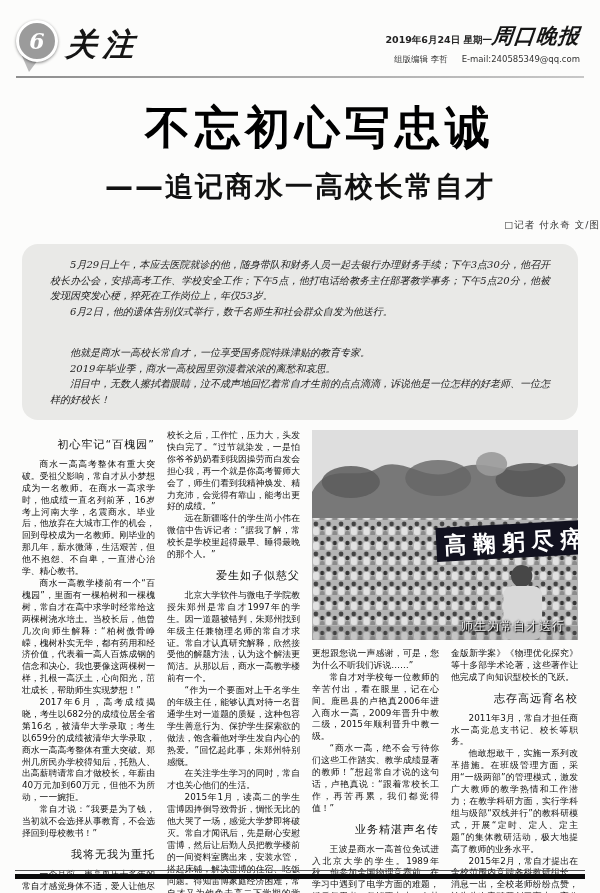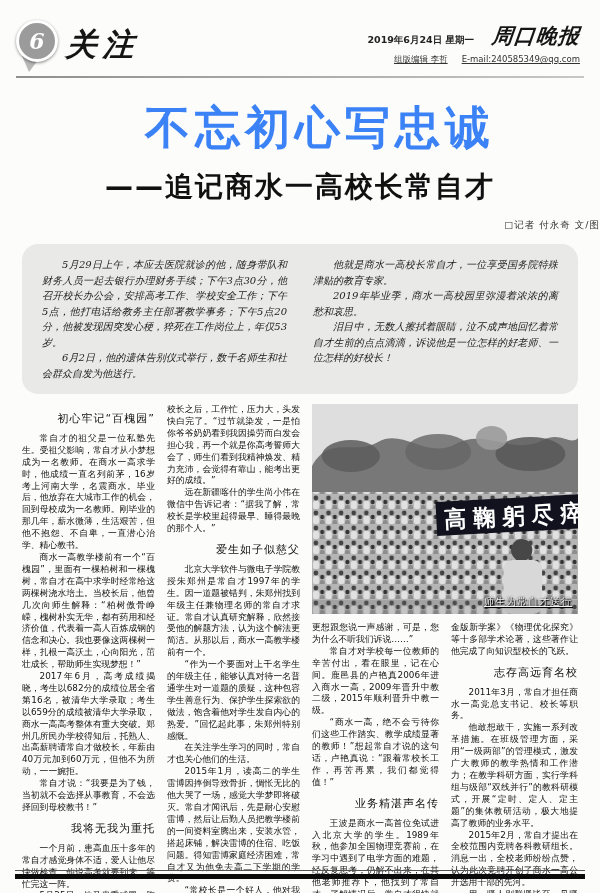--- a/index.html
+++ b/index.html
@@ -12,49 +12,49 @@
   .pin-circle{position:absolute;left:0;top:0;width:36px;height:36px;border-radius:50%;
               background:#9b9b9b;border:3px solid #fff;box-shadow:0 1px 3px rgba(0,0,0,.45);
               display:flex;align-items:center;justify-content:center;}
   .pin-num{font-family:"DejaVu Serif",serif;font-style:italic;font-size:22px;color:#fff;font-weight:bold;}
   .pin-tail{position:absolute;left:6px;top:36px;width:0;height:0;
             border-left:7px solid transparent;border-right:12px solid transparent;
             border-top:16px solid #b9b9b9;}
   .section-name{font-family:"DejaVu Serif",serif;font-weight:bold;font-style:italic;
                 font-size:31px;letter-spacing:6px;margin-top:4px;transform:skewX(-4deg);}
   .hdr-right{text-align:right;margin-top:2px;}
-  .hdr-line1{display:flex;align-items:baseline;justify-content:flex-end;gap:18px;}
+  .hdr-line1{display:flex;align-items:baseline;justify-content:flex-end;gap:0;}
   .date-line{font-size:9.5px;font-weight:bold;color:#222;}
   .masthead{font-family:"DejaVu Serif",serif;font-weight:bold;font-style:italic;font-size:21px;
             letter-spacing:1px;transform:skewX(-6deg);}
-  .hdr-line2{margin-top:4px;font-size:8.5px;color:#333;display:flex;gap:14px;justify-content:flex-end;text-decoration:underline;}
+  .hdr-line2{margin-top:4px;font-size:8.5px;color:#333;display:flex;gap:14px;justify-content:flex-end;}
   .hdr-rule{margin:4px 16px 0 16px;height:2px;background:linear-gradient(to right,#8f8f8f,#c7c7c7);}
   
-  .headline{margin-top:20px;text-align:center;font-size:45px;font-weight:900;letter-spacing:5px;color:#3b82f6;padding-left:40px;}
+  .headline{margin-top:20px;text-align:center;font-size:45px;font-weight:900;letter-spacing:5px;color:#000000;padding-left:40px;}
   .subhead{margin-top:10px;text-align:center;font-size:28px;font-weight:bold;letter-spacing:2px;color:#111;}
   .byline{margin-top:13px;text-align:right;font-size:9.5px;color:#333;letter-spacing:1px;}
   
-  .intro{margin:12px 22px 0 22px;background:#e9e9e7;border-radius:16px;padding:13px 20px;
-         display:flex;gap:26px;}
+  .intro{margin:12px 22px 0 22px;background:#e9e9e7;border-radius:16px;padding:13px 28px;
+         display:flex;gap:26px;flex-direction:column;}
   .intro-col{flex:1;font-family:"DejaVu Serif",serif;font-style:italic;font-size:10px;
              line-height:15.5px;color:#1c1c1c;text-align:justify;}
   .intro-col p{margin:0;text-indent:2em;}
   
   .body{margin:10px 22px 0 22px;display:flex;gap:12px;height:540px;overflow:hidden;}
   .col{flex:1;min-width:0;font-size:8.8px;line-height:11.9px;text-align:justify;color:#111;overflow:hidden;}
   .col p{margin:0;text-indent:2em;}
   .col p.noindent{text-indent:0;}
   .sec-head{font-size:11px;font-weight:normal;text-align:right;margin:9px 0 8px 0;letter-spacing:1px;}
   .right-group{flex:2;min-width:0;display:flex;flex-direction:column;}
   .cols2{display:flex;gap:12px;flex:1;overflow:hidden;}
   
   .photo{position:relative;width:100%;height:210px;margin-bottom:8px;background:#cfcfcf;overflow:hidden;}
   .photo svg{display:block;width:100%;height:100%;}
-  .photo-caption{position:absolute;right:6px;bottom:5px;font-size:10px;color:#f2f2f2;
-                 text-shadow:0 0 2px #000,1px 1px 1px #000;letter-spacing:1px;text-decoration:underline;}
+  .photo-caption{position:absolute;right:13px;bottom:5px;font-size:12px;color:#f2f2f2;
+                 text-shadow:0 0 2px #000,1px 1px 1px #000;letter-spacing:1px;}
   
   .foot-rules{position:absolute;left:15px;right:15px;bottom:14px;}
   .rule-thin{height:1px;background:#555;}
   .rule-thick{height:5px;background:#0a0a0a;margin-top:3px;}
 </style>
 </head>
 <body>
 
 <div class="page">
 
@@ -93,21 +93,21 @@
     <div class="intro-col">
         <p>他就是商水一高校长常自才，一位享受国务院特殊津贴的教育专家。</p>
         <p>2019年毕业季，商水一高校园里弥漫着浓浓的离愁和哀思。</p>
         <p>泪目中，无数人擦拭着眼睛，泣不成声地回忆着常自才生前的点点滴滴，诉说他是一位怎样的好老师、一位怎样的好校长！</p>
       </div>
   </div>
 
   <div class="body">
     <div class="col">
         <h3 class="sec-head">初心牢记“百槐园”</h3>
-        <p>常自才的祖父是一位私塾先生。受祖父影响，常自才从小梦想成为一名教师。在商水一高求学时，他成绩一直名列前茅，16岁考上河南大学，名震商水。毕业后，他放弃在大城市工作的机会，回到母校成为一名教师。刚毕业的那几年，薪水微薄，生活艰苦，但他不抱怨、不自卑，一直潜心治学、精心教书。</p>
+        <p>商水一高高考整体有重大突破。受祖父影响，常自才从小梦想成为一名教师。在商水一高求学时，他成绩一直名列前茅，16岁考上河南大学，名震商水。毕业后，他放弃在大城市工作的机会，回到母校成为一名教师。刚毕业的那几年，薪水微薄，生活艰苦，但他不抱怨、不自卑，一直潜心治学、精心教书。</p>
         <p>商水一高教学楼前有一个“百槐园”，里面有一棵柏树和一棵槐树，常自才在高中求学时经常给这两棵树浇水培土。当校长后，他曾几次向师生解释：“柏树傲骨峥嵘，槐树朴实无华，都有药用和经济价值，代表着一高人百炼成钢的信念和决心。我也要像这两棵树一样，扎根一高沃土，心向阳光，茁壮成长，帮助师生实现梦想！”</p>
         <p>2017年6月，高考成绩揭晓，考生以682分的成绩位居全省第16名，被清华大学录取；考生以659分的成绩被清华大学录取，商水一高高考整体有重大突破。郑州几所民办学校得知后，托熟人、出高薪聘请常自才做校长，年薪由40万元加到60万元，但他不为所动，一一婉拒。</p>
         <p>常自才说：“我要是为了钱，当初就不会选择从事教育，不会选择回到母校教书！”</p>
         <h3 class="sec-head">我将无我为重托</h3>
         <p>一个月前，患高血压十多年的常自才感觉身体不适，爱人让他尽快做检查，他说高考就要到来，等忙完这一阵。</p>
         <p>5月25日，他又患重感冒，胸口憋闷，医生说必须住院输液。因为忙于工作，他没有住院。在去世前的几天，他在离家不足百米的医院输了两次液。</p>
       </div>
     <div class="col">
         <p class="noindent">校长之后，工作忙，压力大，头发快白完了。“过节就染发，一是怕你爷爷奶奶看到我因操劳而白发会担心我，再一个就是你高考誓师大会了，师生们看到我精神焕发、精力充沛，会觉得有靠山，能考出更好的成绩。”</p>
         <p>远在新疆喀什的学生尚小伟在微信中告诉记者：“据我了解，常校长是学校里起得最早、睡得最晚的那个人。”</p>

